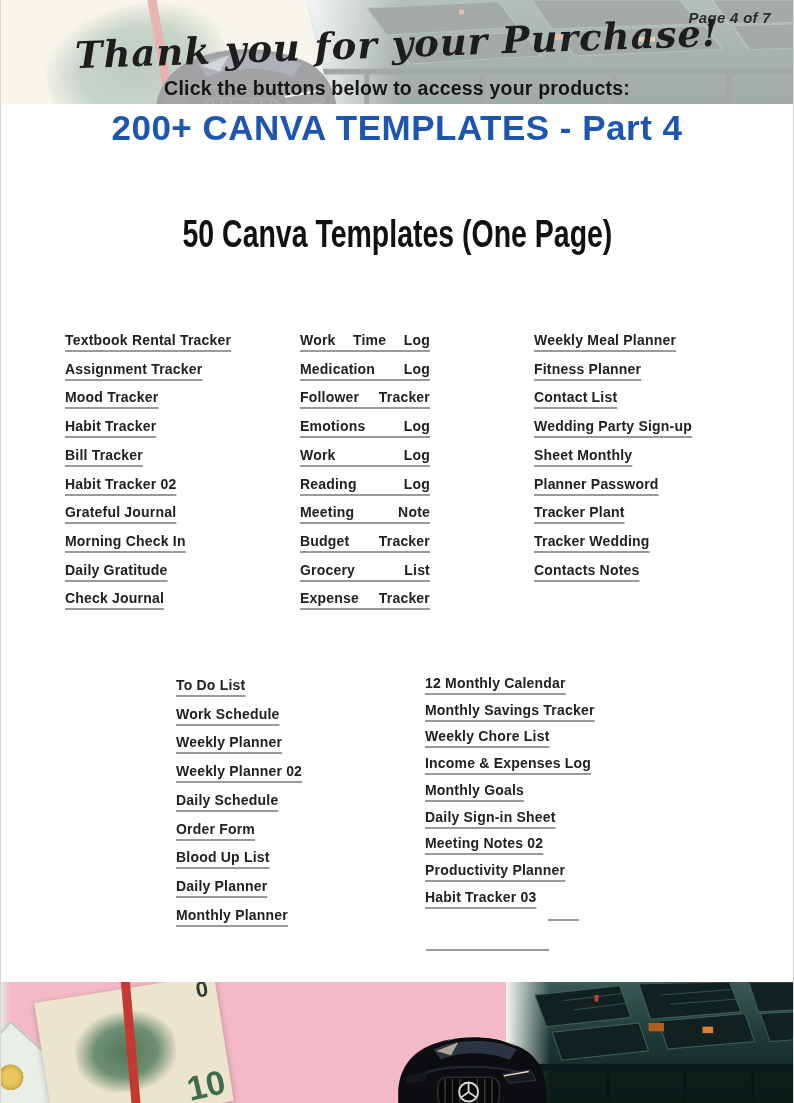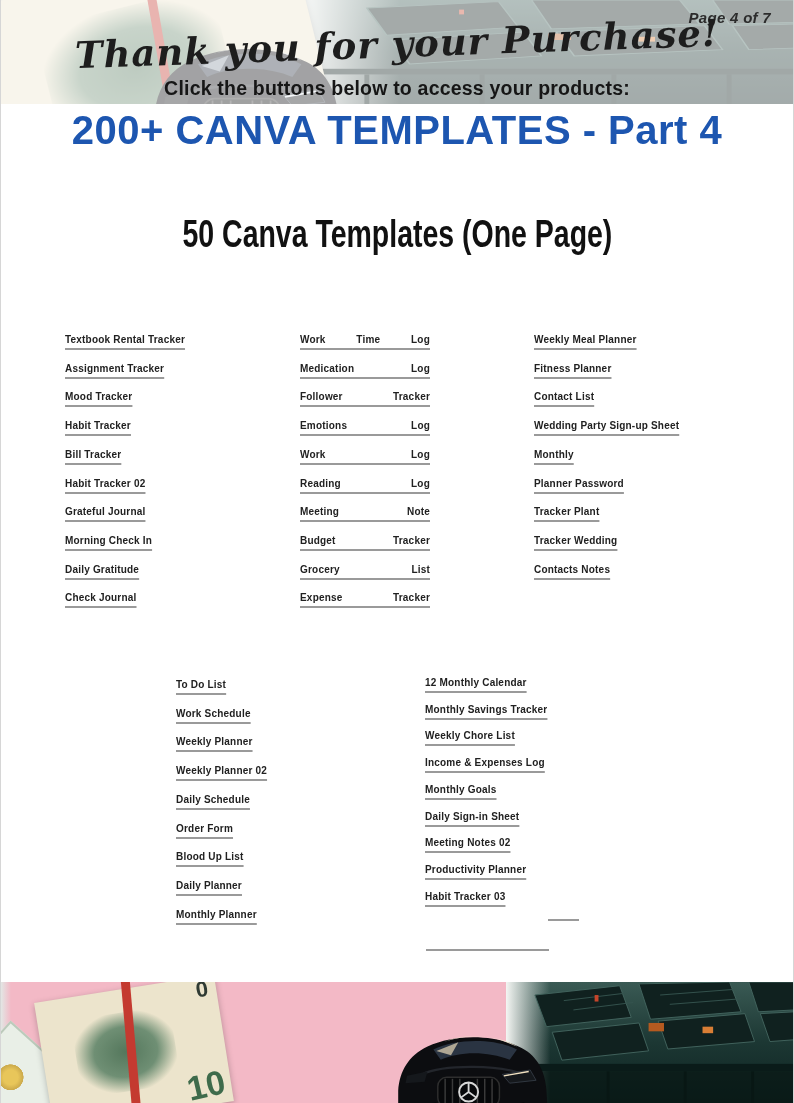--- a/index.html
+++ b/index.html
@@ -27,27 +27,27 @@
   .hero-overlay{position:absolute;inset:0;background:rgba(255,255,255,.62);}
   
   .page-num{position:absolute;top:9px;right:22px;font-size:15px;font-weight:bold;font-style:italic;color:#2c2c2c;letter-spacing:.3px;}
   .script{position:absolute;top:22px;left:0;right:0;text-align:center;
     font-family:"DejaVu Serif",serif;font-style:italic;font-weight:bold;font-size:37px;color:#1d1d1d;
     transform:rotate(-2deg);letter-spacing:1px;}
   .instruction{position:absolute;top:77px;left:0;right:0;text-align:center;
     font-size:19.5px;font-weight:bold;color:#161616;letter-spacing:.2px;}
   
   .title{position:absolute;top:108px;left:0;right:0;margin:0;text-align:center;
-    font-size:40px;font-weight:bold;color:var(--accent-blue,#1d56b0);letter-spacing:.5px;}
+    font-size:35px;font-weight:bold;color:var(--accent-blue,#1d56b0);letter-spacing:.5px;}
   .heading{position:absolute;top:212px;left:0;right:0;margin:0;text-align:center;}
   .heading span{display:inline-block;font-size:39px;font-weight:900;color:#111111;
     transform:scaleX(.73);transform-origin:center;letter-spacing:0;white-space:nowrap;}
   
   .links{position:absolute;}
-  .tpl-link{display:block;font-size:10px;font-weight:bold;color:var(--link-ink,#212121);
+  .tpl-link{display:block;font-size:14px;font-weight:bold;color:var(--link-ink,#212121);
     line-height:28.7px;letter-spacing:.2px;cursor:pointer;
     text-decoration:underline;text-decoration-color:var(--underline-gray,#9a9a9a);
     text-decoration-thickness:2px;text-underline-offset:5px;}
   .u1{left:64px;top:326px;width:205px;}
   .u1 .tpl-link{white-space:nowrap;}
   .u2{left:299px;top:326px;width:130px;}
   .u2 .tpl-link{text-align:justify;text-align-last:justify;}
   .u3{left:533px;top:326px;width:158px;}
   .l1{left:175px;top:671px;width:195px;}
   .l1 .tpl-link{white-space:nowrap;}

